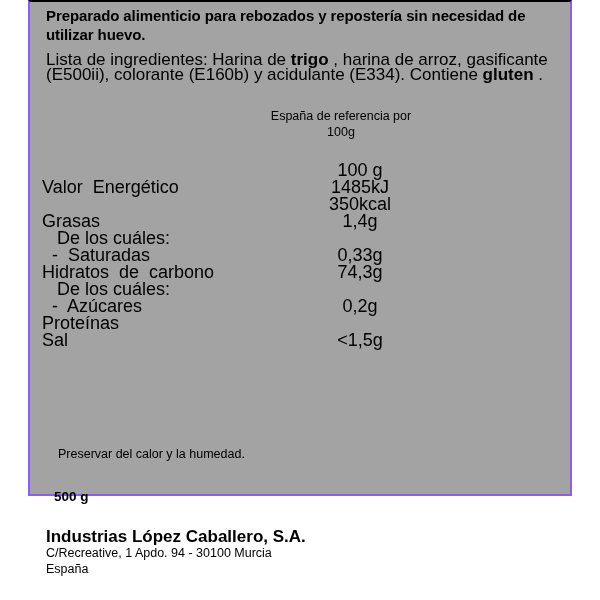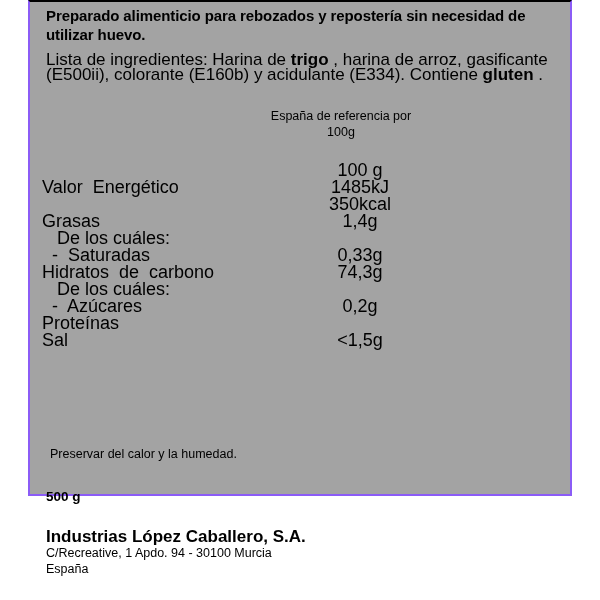--- a/index.html
+++ b/index.html
@@ -102,27 +102,27 @@
   
   #footer {
     position: absolute;
     left: 0;
     top: 440px;
     width: 100%;
   }
   .f-line {
     font-size: 12.5px;
     line-height: 16px;
-    padding-left: 20px;
+    padding-left: 28px;
   }
   #storage { padding-top: 4px; }
   #weight {
     font-size: 13.5px;
     font-weight: bold;
-    padding-left: 16px;
+    padding-left: 24px;
     padding-top: 27px;
   }
   #company {
     font-size: 17px;
     font-weight: bold;
     padding-left: 16px;
     padding-top: 25px;
     line-height: 16px;
   }
   #address, #country {

